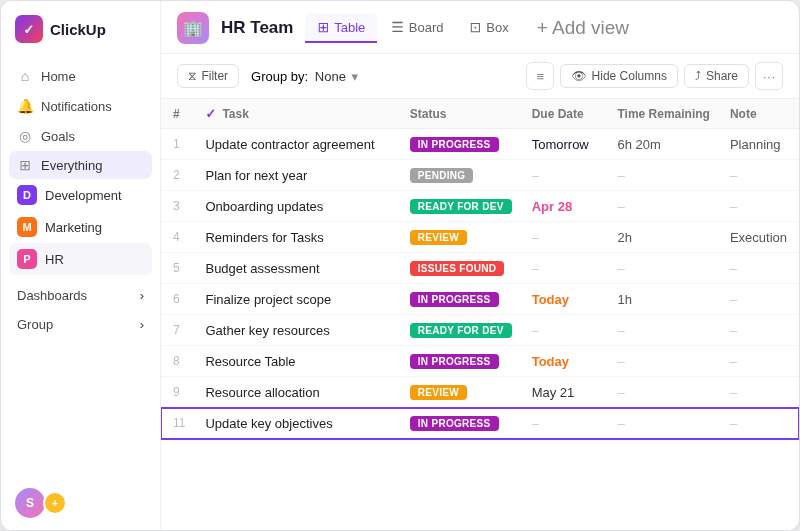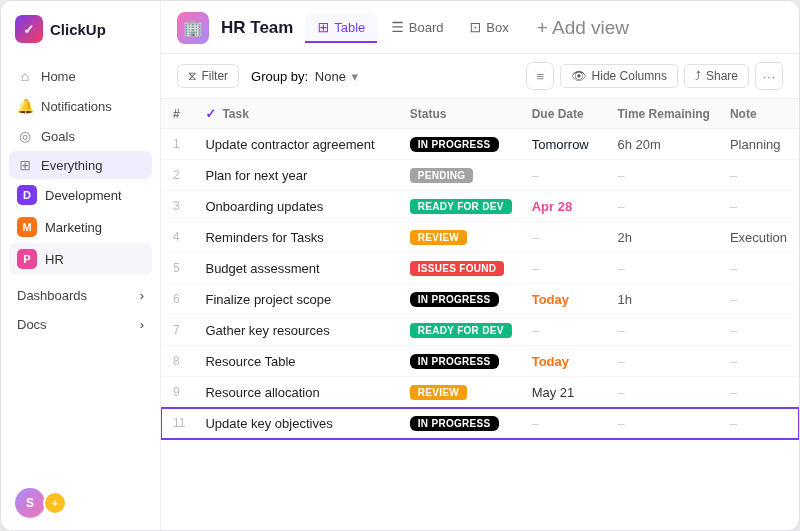--- a/index.html
+++ b/index.html
@@ -203,21 +203,21 @@
     .dash { color: #ccc; }
     .time-remaining { color: #555; }
     .note-text { color: #555; }
 
     .status-badge {
       display: inline-block;
       padding: 2px 8px; border-radius: 4px;
       font-size: 10px; font-weight: 700; letter-spacing: 0.3px;
       white-space: nowrap;
     }
-    .badge-in-progress { background: #000000; color: #fff; border-radius: 6px; }
+    .badge-in-progress { background: #a21caf; color: #fff; }
     .badge-pending { background: #a3a3a3; color: #fff; }
     .badge-ready-for-dev { background: #10b981; color: #fff; }
     .badge-review { background: #f59e0b; color: #fff; }
     .badge-issues-found { background: #ef4444; color: #fff; }
 
     .check-col { display: flex; align-items: center; gap: 6px; color: #777; font-size: 12px; }
     .check-icon { color: #7c3aed; font-size: 13px; }
 
     .everything-active { background: #f0edff; border-radius: 7px; }
     .hr-active { background: #f5f5fa; border-radius: 7px; }
@@ -267,21 +267,21 @@
         <span>HR</span>
       </div>
     </div>
 
     <div class="sidebar-bottom-section">
       <div class="bottom-item">
         <span>Dashboards</span>
         <span>›</span>
       </div>
       <div class="bottom-item">
-        <span>Docs</span>
+        <span>Group</span>
         <span>›</span>
       </div>
     </div>
 
     <div class="sidebar-avatar-bar">
       <div class="avatar-circle">S</div>
       <div class="avatar-small">+</div>
     </div>
   </div>
 

